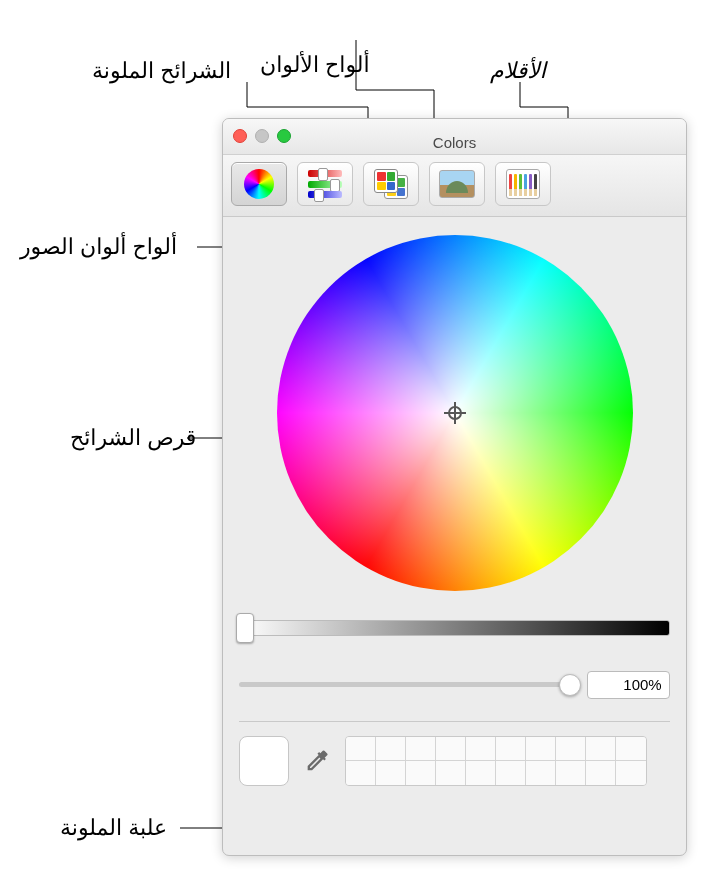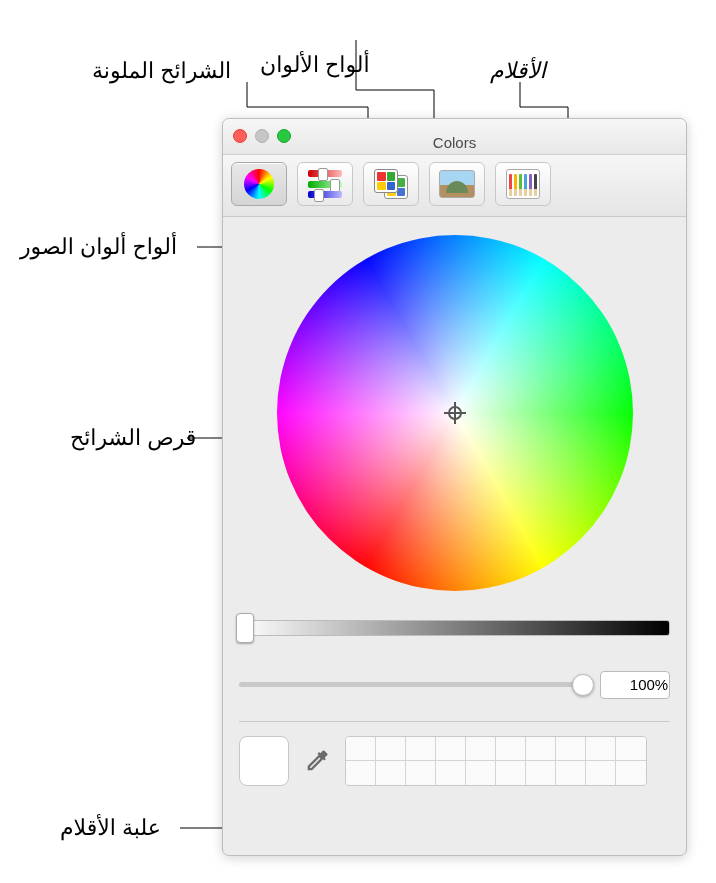--- a/index.html
+++ b/index.html
@@ -187,21 +187,21 @@
     .otrack {
       position:absolute; left:0; right:0; top:10px; height:5px;
       background:#c9c9c9; border-radius:3px;
     }
     .othumb {
       position:absolute; right:-4px; top:2px; width:22px; height:22px;
       background:#fff; border:1px solid #bbb; border-radius:50%;
       box-shadow:0 1px 3px rgba(0,0,0,0.3);
     }
     .ofield {
-      width:70px; height:28px; background:#fff; border:1px solid #bbb;
+      width:83px; height:28px; background:#fff; border:1px solid #bbb;
       border-radius:4px; font-size:15px; text-align:center; line-height:26px;padding-left:28px;
     }
     .swatch-bar {
       margin-top: 22px;
       border-top:1px solid #c9c9c9;
       padding:14px 0 10px 0;
       display:flex; align-items:center; gap:14px;
     }
     .bigswatch {
       width:50px; height:50px; background:#fff;
@@ -230,21 +230,21 @@
     .swatch-cell:nth-child(n+11){border-bottom:none;}
   </style>
 </head>
 <body>
 
 <div class="label" style="left:260px; top:15px;margin-top:37px;">ألواح الألوان</div>
 <div class="label" style="left:92px; top:58px;">الشرائح الملونة</div>
 <div class="label" style="left:490px; top:58px;font-style:italic;">الأقلام</div>
 <div class="label" style="left:20px; top:234px;">ألواح ألوان الصور</div>
 <div class="label" style="left:70px; top:425px;">قرص الشرائح</div>
-<div class="label" style="left:60px; top:815px;">علبة الأقلام</div>
+<div class="label" style="left:60px; top:815px;">علبة الملونة</div>
 
 <svg class="leader" style="left:0;top:0;" width="716" height="883">
   <path d="M 356 40 L 356 90 L 434 90 L 434 160"></path>
   <path d="M 247 82 L 247 107 L 368 107 L 368 160"></path>
   <path d="M 520 82 L 520 107 L 568 107 L 568 160"></path>
   <path d="M 197 247 L 222 247 L 500 247 L 500 218"></path>
   <path d="M 187 438 L 276 438"></path>
   <path d="M 180 828 L 248 828"></path>
 </svg>
 

